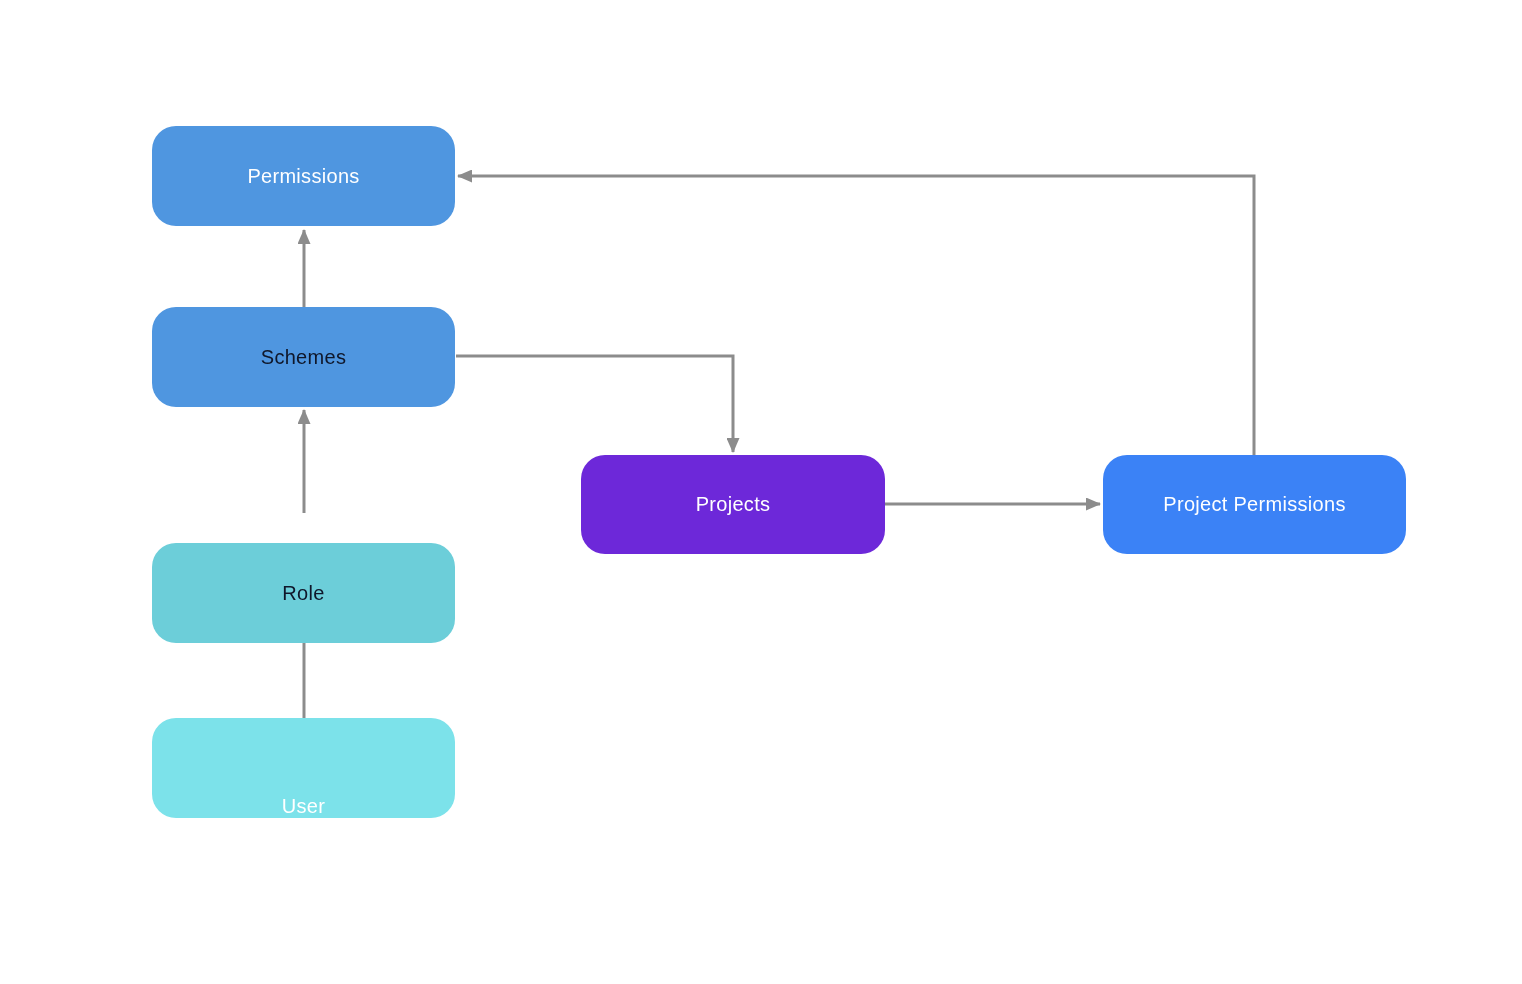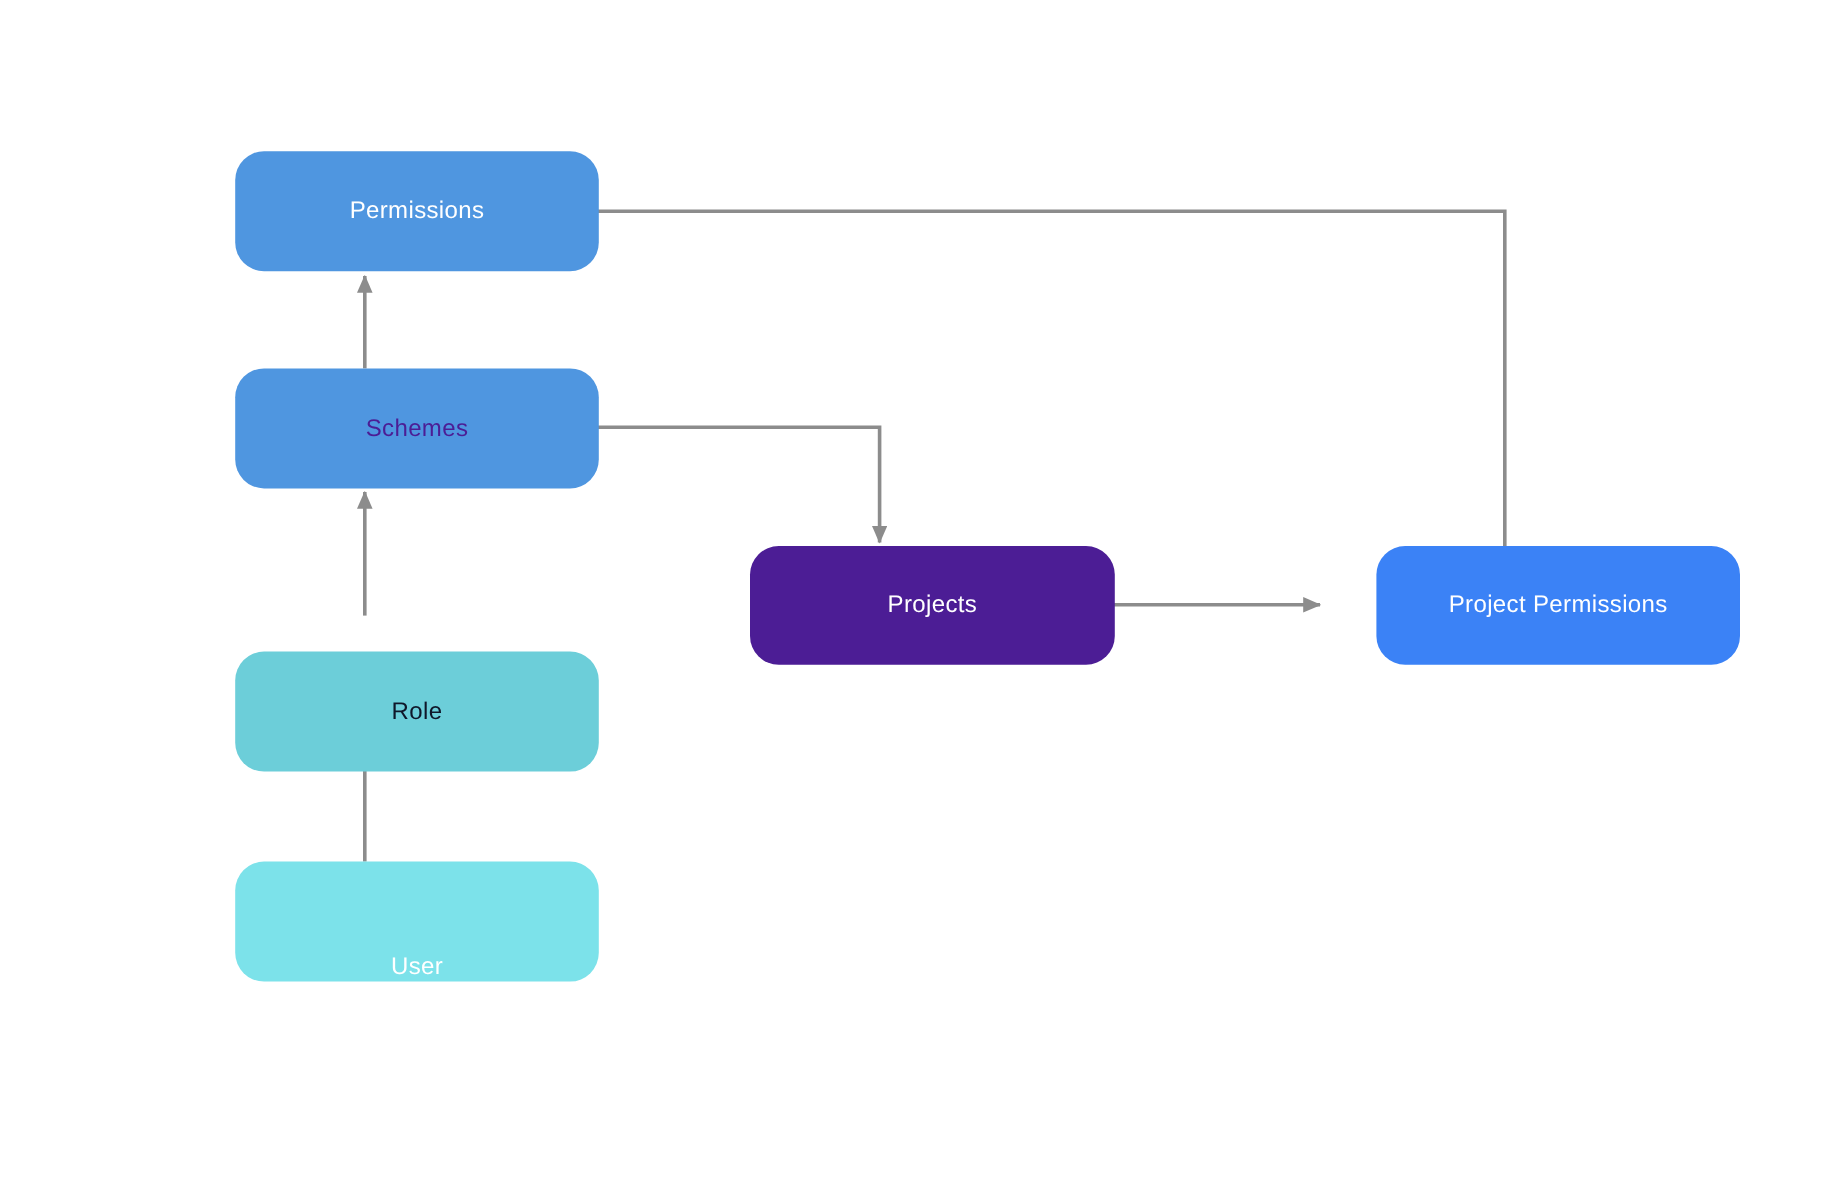--- a/index.html
+++ b/index.html
@@ -29,21 +29,20 @@
     fill: none;
     stroke-width: 3px;
   }
   .node {
     position: absolute;
     border-radius: 24px;
     display: flex;
     align-items: center;
     justify-content: center;
     box-sizing: border-box;
-    margin-left: 44px;
   }
   .node-label {
     font-size: 20px;
     letter-spacing: 0.3px;
     white-space: nowrap;
   }
 </style>
 </head>
 <body>
 
@@ -57,28 +56,28 @@
   <polyline points="304,718 304,616" class="edge" stroke="#8c8c8c" marker-end="url(#arrow)"></polyline>
       <polyline points="304,513 304,410" class="edge" stroke="#8c8c8c" marker-end="url(#arrow)"></polyline>
       <polyline points="304,307 304,230" class="edge" stroke="#8c8c8c" marker-end="url(#arrow)"></polyline>
       <polyline points="456,356 733,356 733,452" class="edge" stroke="#8c8c8c" marker-end="url(#arrow)"></polyline>
       <polyline points="885,504 1100,504" class="edge" stroke="#8c8c8c" marker-end="url(#arrow)"></polyline>
       <polyline points="1254,455 1254,176 458,176" class="edge" stroke="#8c8c8c" marker-end="url(#arrow)"></polyline>
     </svg>
 <div class="node" style="left: 152px; top: 126px; width: 303px; height: 100px; background: rgb(79, 150, 224); color: rgb(255, 255, 255);">
       <span class="node-label">Permissions</span>
     </div>
-    <div class="node" style="left: 152px; top: 307px; width: 303px; height: 100px; background: rgb(79, 150, 224); color: #4c1d95;">
+    <div class="node" style="left: 152px; top: 307px; width: 303px; height: 100px; background: rgb(79, 150, 224); color: #0f172a;">
       <span class="node-label">Schemes</span>
     </div>
     <div class="node" style="left: 152px; top: 543px; width: 303px; height: 100px; background: rgb(108, 206, 217); color: #0f172a;">
       <span class="node-label">Role</span>
     </div>
     <div class="node" style="left: 152px; top: 718px; width: 303px; height: 100px; background: rgb(124, 226, 234); color: rgb(255, 255, 255); align-items: flex-end;">
       <span class="node-label">User</span>
     </div>
-    <div class="node" style="left: 581px; top: 455px; width: 304px; height: 99px; background: #4c1d95; color: rgb(255, 255, 255);">
+    <div class="node" style="left: 581px; top: 455px; width: 304px; height: 99px; background: #6d28d9; color: rgb(255, 255, 255);">
       <span class="node-label">Projects</span>
     </div>
     <div class="node" style="left: 1103px; top: 455px; width: 303px; height: 99px; background: #3b82f6; color: rgb(255, 255, 255);">
       <span class="node-label">Project Permissions</span>
     </div>
   </div>
 
 </body></html>

